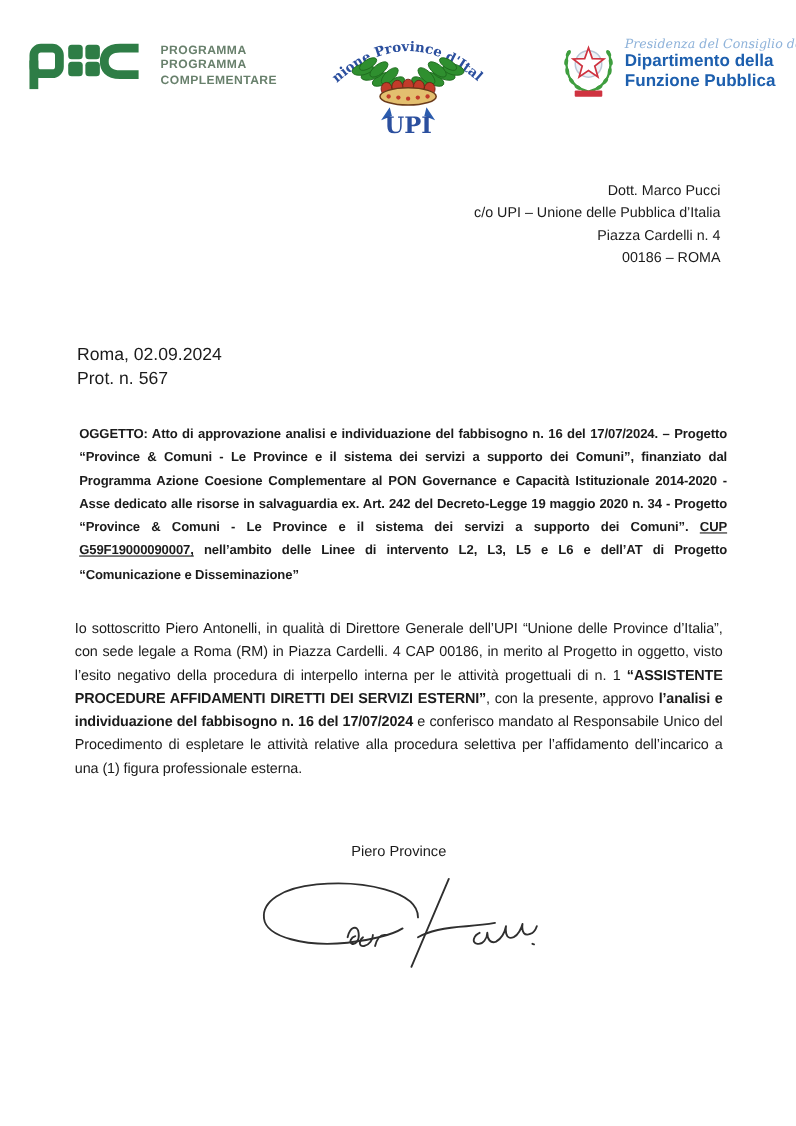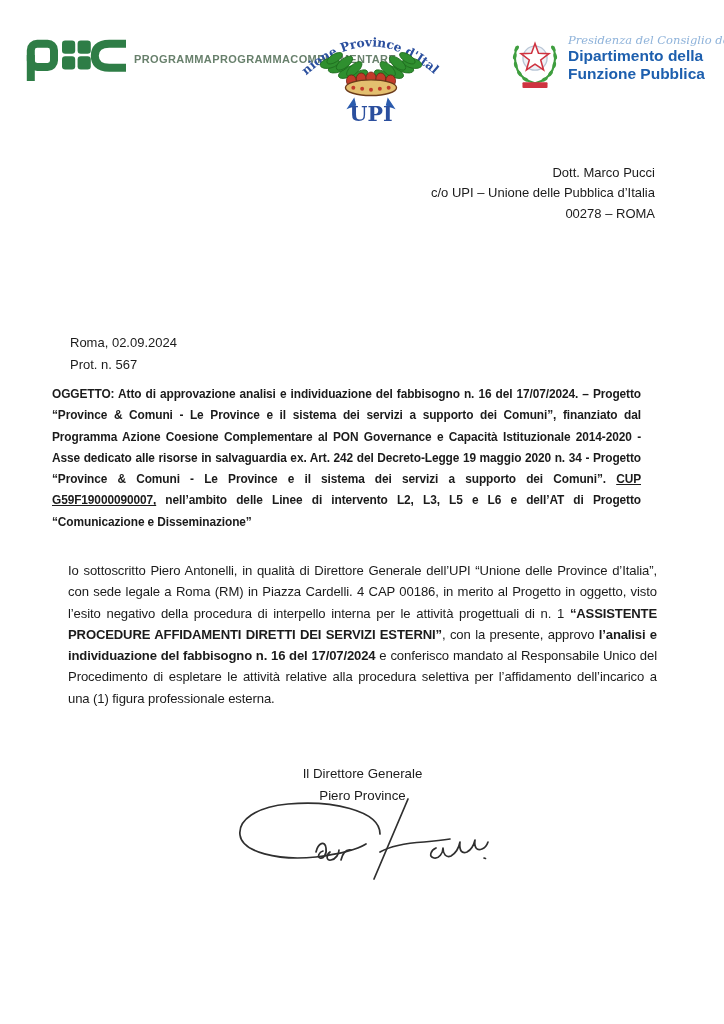--- a/index.html
+++ b/index.html
@@ -7,44 +7,44 @@
     position:relative;
     width:724px;height:1024px;
     background:#ffffff;
     margin:0 auto;
     font-family:"Liberation Sans",sans-serif;
     color:#1b1b1b;
     overflow:hidden;
   }
   
   .poc-logo{position:absolute;left:26px;top:30px;display:flex;align-items:center;}
-  .poc-text{margin-left:4px;display:flex;flex-direction:row;justify-content:center;}
+  .poc-text{margin-left:16px;display:flex;flex-direction:column;justify-content:center;}
   .poc-text span{
     font-size:11px;font-weight:700;line-height:13.5px;
     color:#68806c;letter-spacing:.4px;
   }
   .upi-logo{position:absolute;left:293px;top:16px;width:156px;height:110px;}
   .dfp-logo{position:absolute;left:508px;top:33px;display:flex;align-items:flex-start;}
   .dfp-text{margin-left:6px;display:flex;flex-direction:column;}
   .dfp-script{
     font-family:"DejaVu Serif",serif;font-style:italic;
     font-size:11.5px;color:#8fb3da;line-height:14px;white-space:nowrap;
   }
   .dfp-bold{
     font-size:15.5px;font-weight:700;color:#1d5fae;line-height:18px;white-space:nowrap;
   }
   
   .recipient{
     position:absolute;right:69px;top:163px;
     text-align:right;font-size:13px;line-height:20.4px;
   }
-  .meta{position:absolute;left:70px;top:332px;font-size:13px;line-height:22px;}
+  .meta{position:absolute;left:70px;top:312px;font-size:16px;line-height:22px;}
   
   .subject{
-    position:absolute;left:52px;top:384px;width:589px;
+    position:absolute;left:72px;top:384px;width:589px;
     font-size:11.9px;font-weight:700;letter-spacing:-0.1px;
     line-height:21.3px;text-align:justify;
   }
   .subject .u{text-decoration:underline;}
   .bodytext{
     position:absolute;left:68px;top:560px;width:589px;
     font-size:13.1px;line-height:21.3px;text-align:justify;letter-spacing:-0.1px;
   }
   .bodytext b{letter-spacing:-0.15px;}
   
@@ -155,34 +155,34 @@
     <div class="dfp-text">
       <span class="dfp-script">Presidenza del Consiglio dei Ministri</span>
       <span class="dfp-bold">Dipartimento della</span>
       <span class="dfp-bold">Funzione Pubblica</span>
     </div>
   </div>
 
   <div class="recipient">
     <div>Dott. Marco Pucci</div>
     <div>c/o UPI – Unione delle Pubblica d’Italia</div>
-    <div>00278 – ROMA</div>
+    <div>Piazza Cardelli n. 4</div>
+    <div>00186 – ROMA</div>
   </div>
 
   <div class="meta">
     <div>Roma, 02.09.2024</div>
     <div>Prot. n. 567</div>
   </div>
 
   <div class="subject"><span>OGGETTO: Atto di approvazione analisi e individuazione del fabbisogno n. 16 del 17/07/2024. – Progetto “Province &amp; Comuni - Le Province e il sistema dei servizi a supporto dei Comuni”, finanziato dal Programma Azione Coesione Complementare al PON Governance e Capacità Istituzionale 2014-2020 - Asse dedicato alle risorse in salvaguardia ex. Art. 242 del Decreto-Legge 19 maggio 2020 n. 34 - Progetto “Province &amp; Comuni - Le Province e il sistema dei servizi a supporto dei Comuni”. </span><span class="u">CUP G59F19000090007,</span><span> nell’ambito delle Linee di intervento L2, L3, L5 e L6 e dell’AT di Progetto “Comunicazione e Disseminazione”</span></div>
 
   <div class="bodytext"><span>Io sottoscritto Piero Antonelli, in qualità di Direttore Generale dell’UPI “Unione delle Province d’Italia”, con sede legale a Roma (RM) in Piazza Cardelli. 4 CAP 00186, in merito al Progetto in oggetto, visto l’esito negativo della procedura di interpello interna per le attività progettuali di n. 1 </span><b>“ASSISTENTE PROCEDURE AFFIDAMENTI DIRETTI DEI SERVIZI ESTERNI”</b><span>, con la presente, approvo </span><b>l’analisi e individuazione del fabbisogno n. 16 del 17/07/2024</b><span> e conferisco mandato al Responsabile Unico del Procedimento di espletare le attività relative alla procedura selettiva per l’affidamento dell’incarico a una (1) figura professionale esterna.</span></div>
 
   <div class="closing">
-    <div>Il Direttore Generale</div>
     <div>Piero Province</div>
   </div>
 
   <div class="signature">
     <svg width="262" height="90" viewBox="0 0 262 90">
       <g fill="none" stroke="#2f2f2f" stroke-width="1.7" stroke-linecap="round" stroke-linejoin="round">
         <path d="M150,40 C150,16 100,6 58,10 C26,13 8,26 10,41 C12,58 48,67 86,63 C110,60 128,55 136,50"></path>
         <path d="M86,58 c2,-9 9,-12 10,-4 c1,7 -3,11 -6,10 c-3,-1 -1,-6 3,-7 m7,1 c-4,3 -4,9 1,8 c5,-1 8,-6 8,-10 m2,10 c2,-8 5,-11 10,-10"></path>
         <path d="M178,5 L144,85"></path>
         <path d="M150,58 c12,-7 28,-9 44,-10 c12,-1 20,-2 26,-3"></path>

